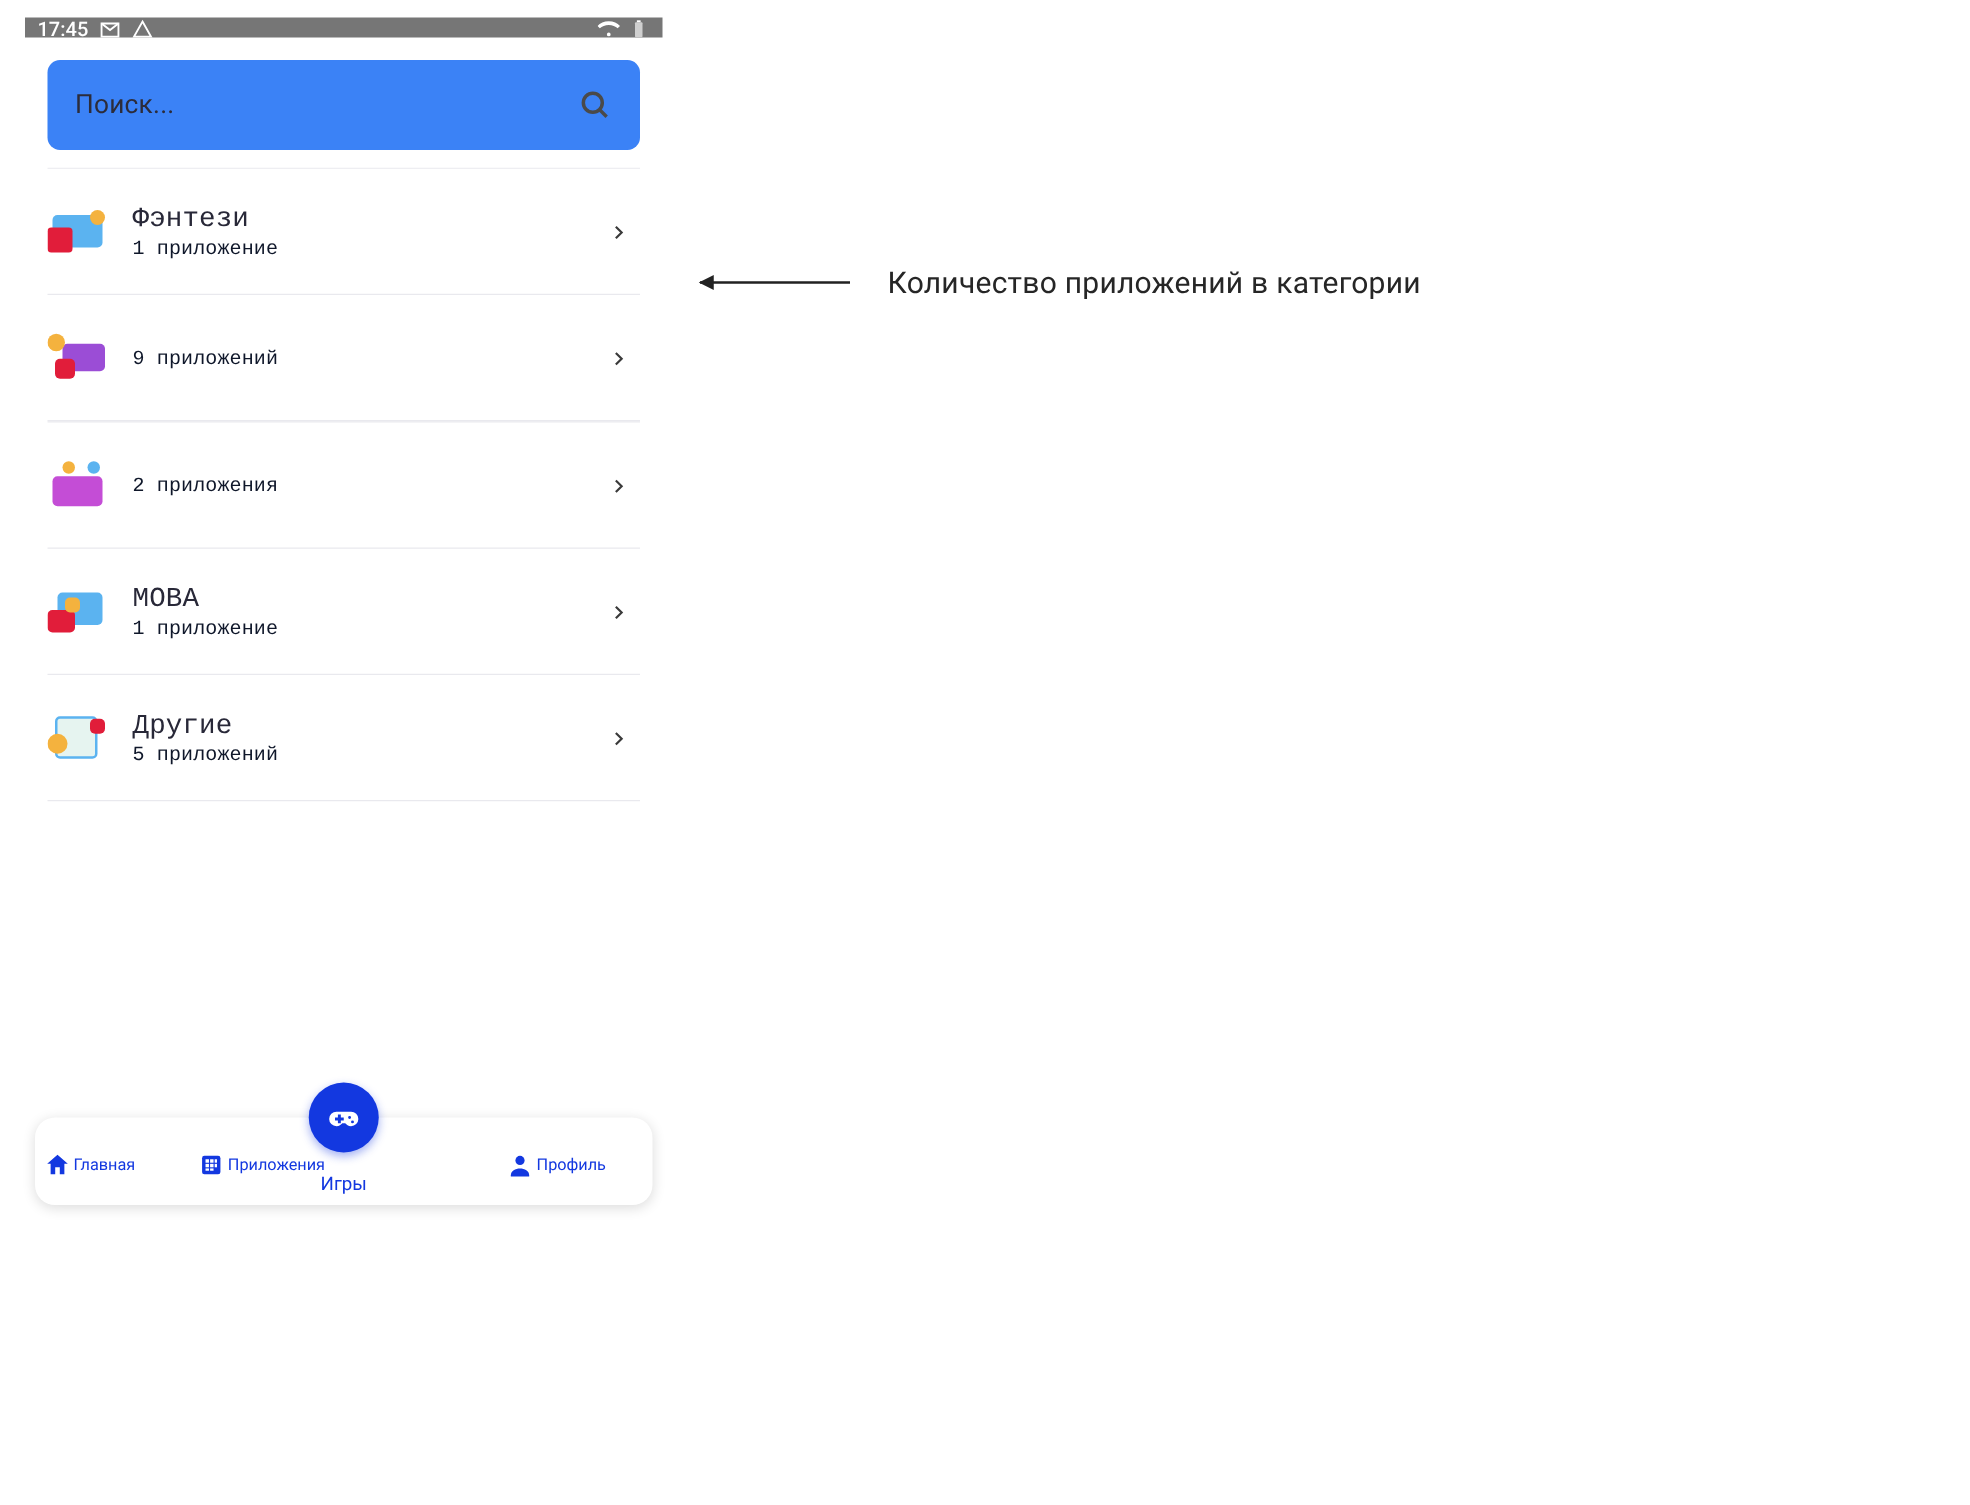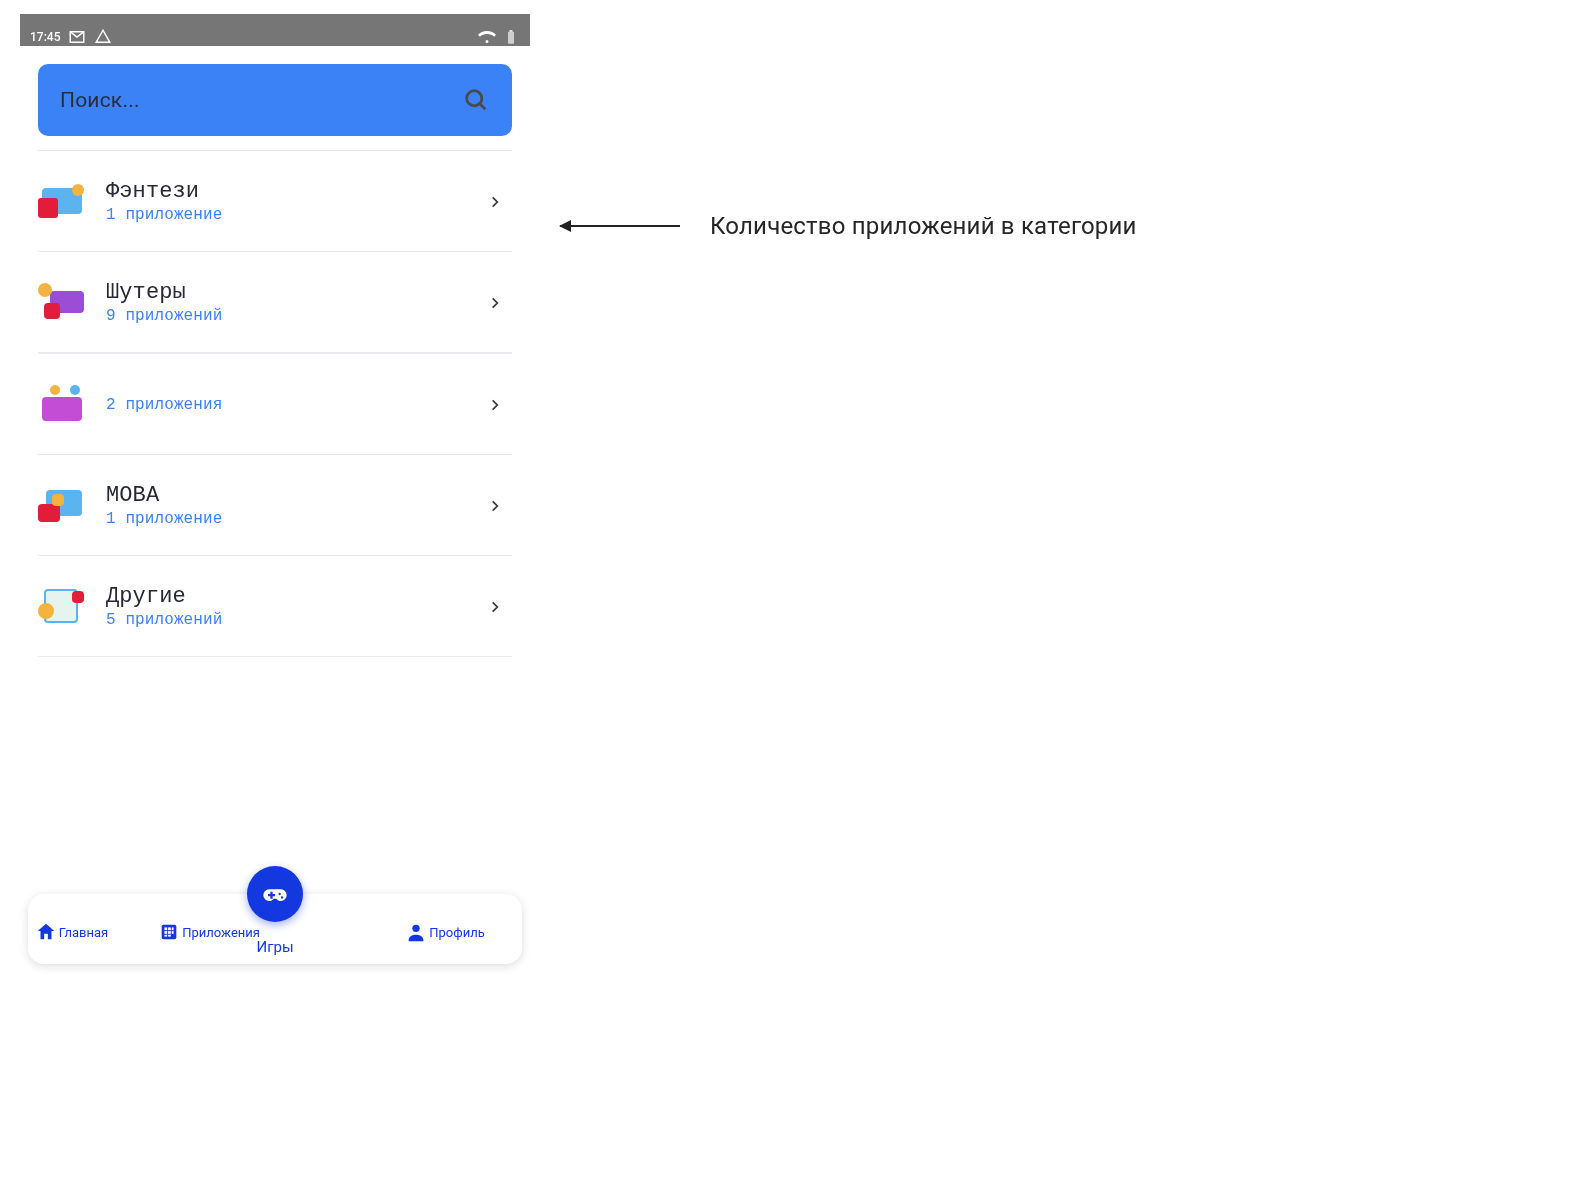--- a/index.html
+++ b/index.html
@@ -15,27 +15,27 @@
     left: 20px;
     top: 14px;
     width: 510px;
     height: 950px;
     background: #ffffff;
     display: flex;
     flex-direction: column;
   }
   
   .status-bar {
-    height: 32px;
+    height: 16px;
     background: #767676;
     color: #ffffff;
     display: flex;
-    align-items: flex-end;
+    align-items: flex-start;
     padding: 0 10px;
-    font-size: 12px;
+    font-size: 16px;
     font-weight: 500;
   }
   .status-left { display: flex; align-items: center; gap: 8px; }
   .status-right { margin-left: auto; display: flex; align-items: center; gap: 6px; }
   .status-icon { display:inline-flex; width:18px; height:18px; align-items:center; justify-content:center; }
   
   .search-wrap { padding: 18px 18px 14px 18px; }
   .search-box {
     background: #3b82f6;
     border-radius: 10px;
@@ -72,21 +72,21 @@
   }
   .row-text { flex: 1; font-family: Liberation Mono, monospace; }
   .row-title {
     font-size: 22px;
     color: #282838;
     font-weight: 500;
     letter-spacing: 0.1px;
   }
   .row-sub {
     font-size: 16px;
-    color: #3b82f6;
+    color: #0f172a;
     margin-top: 2px;
     letter-spacing: 0.1px;
   }
   .chev { width: 14px; height: 14px; color: #3a3a3a; flex-shrink:0; margin-right:10px; }
   
   .bottom-nav {
     position: relative;
     margin: 10px 8px 0 8px;
     background: #ffffff;
     border-radius: 16px;
@@ -219,21 +219,20 @@
     </div>
     <div class="divider"></div>
 
     <div class="row">
       <div class="thumb">
         <span class="box" style="left:12px;top:10px;width:34px;height:22px;background:#9b4dd6;"></span>
         <span class="box" style="left:0px;top:2px;width:14px;height:14px;background:#f4b23e;border-radius:50%;"></span>
         <span class="box" style="left:6px;top:22px;width:16px;height:16px;background:#e11d3a;"></span>
       </div>
       <div class="row-text">
-        <div class="row-title">Шутеры</div>
         <div class="row-sub">9 приложений</div>
       </div>
       <span class="chev">
         <svg viewBox="0 0 24 24" fill="none" stroke="currentColor" stroke-width="3">
             <polyline points="8 4 16 12 8 20"></polyline>
           </svg>
       </span>
     </div>
     <div class="divider"></div>
 

